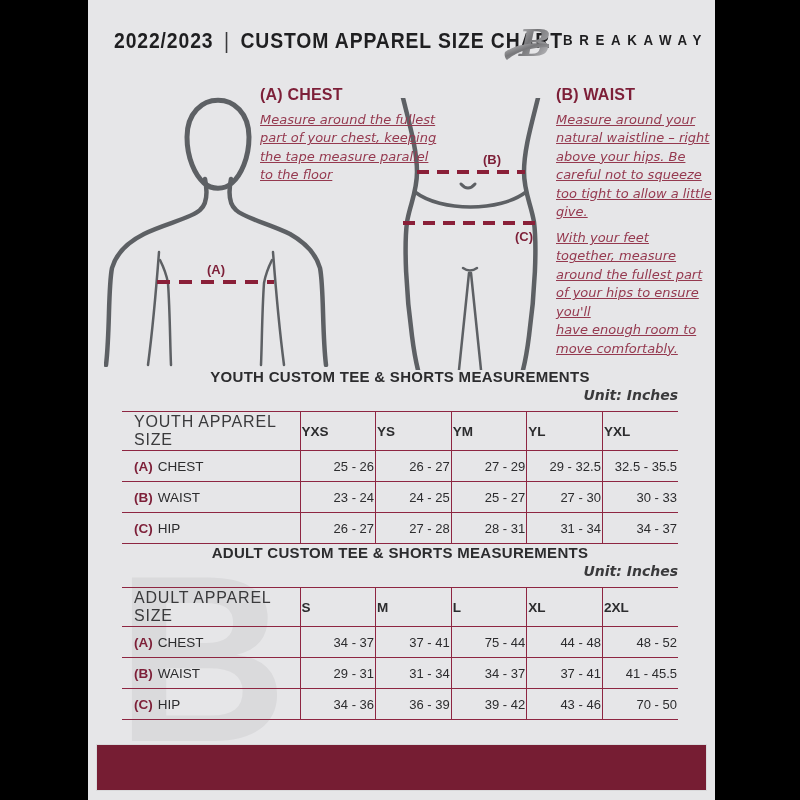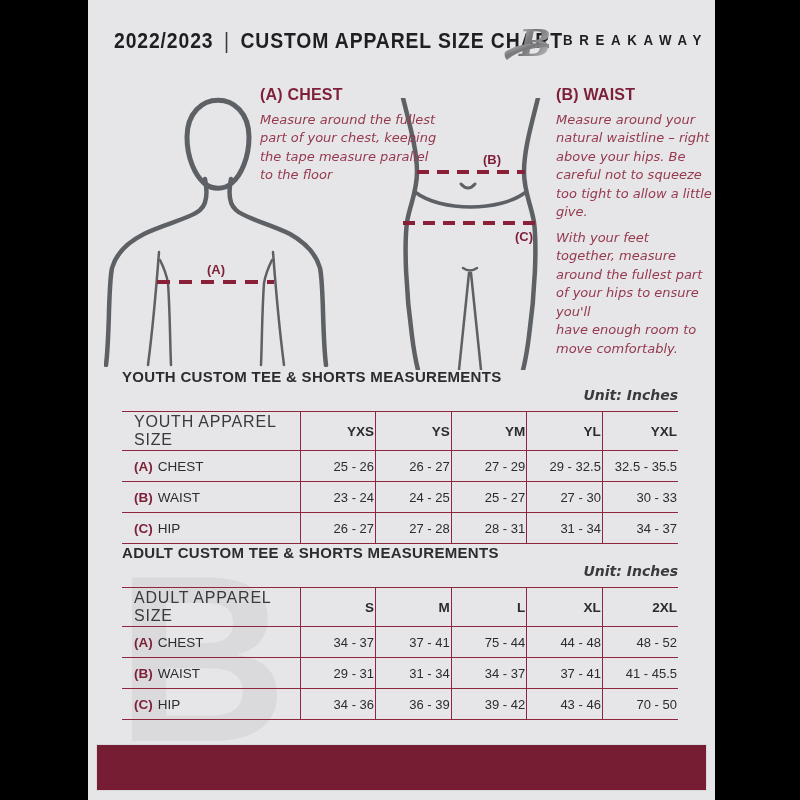--- a/index.html
+++ b/index.html
@@ -34,50 +34,50 @@
     transform:scaleX(0.95);transform-origin:left center;
   }
   
   .instr{position:absolute;}
   .instr h3{
     margin:0;font-size:16px;font-weight:bold;color:var(--maroon);
     letter-spacing:0.2px;font-family:"Liberation Sans",sans-serif;
   }
   .instr p{
     margin:7px 0 0 0;font-size:13px;line-height:1.42;color:var(--maroon-text);
-    font-style:italic;font-family:"DejaVu Sans",sans-serif;white-space:pre-line;
+    font-style:italic;font-family:"DejaVu Sans",sans-serif;white-space:pre-line;text-decoration:underline;
   }
   .instr-a{left:172px;top:86px;width:178px;}
   .instr-b{left:468px;top:86px;width:158px;}
   .instr-c{left:468px;top:222px;width:152px;}
   
   .fig{position:absolute;}
   .fig-upper{left:16px;top:82px;}
   .fig-lower{left:305px;top:98px;}
   
   .section{position:absolute;left:34px;width:556px;z-index:1;}
   .sec-youth{top:368px;}
   .sec-adult{top:544px;}
   .sec-title{
-    font-weight:bold;font-size:15px;color:var(--ink);
+    text-align:center;font-weight:bold;font-size:15px;color:var(--ink);
     letter-spacing:0.3px;line-height:18px;
   }
   .sec-unit{
     text-align:right;font-size:14px;font-weight:600;font-style:italic;
     color:#3a3a3c;line-height:18px;font-family:"DejaVu Sans",sans-serif;
   }
   table.size-table{
     width:556px;border-collapse:collapse;table-layout:fixed;margin-top:7px;
     background:transparent;
   }
   table.size-table col.c-first{width:178px;}
   table.size-table tr{border-top:1.5px solid var(--maroon-line);border-bottom:1.5px solid var(--maroon-line);}
   table.size-table th + th, table.size-table td + td{border-left:1.5px solid var(--maroon-line);}
   table.size-table th{
-    height:30px;font-size:13.5px;font-weight:bold;color:var(--ink);text-align:right;
+    height:30px;font-size:13.5px;font-weight:bold;color:var(--ink);text-align:left;
   }
   table.size-table th.first{
     font-weight:normal;text-align:left;padding-left:12px;letter-spacing:0.8px;
     font-size:16px;color:#3a3a3c;
   }
   table.size-table td{
     height:28px;font-size:13px;color:var(--ink);text-align:right;
   }
   table.size-table td.first{text-align:left;padding-left:12px;font-size:13.5px;}
   .pfx{font-weight:bold;color:var(--maroon);margin-right:5px;}

